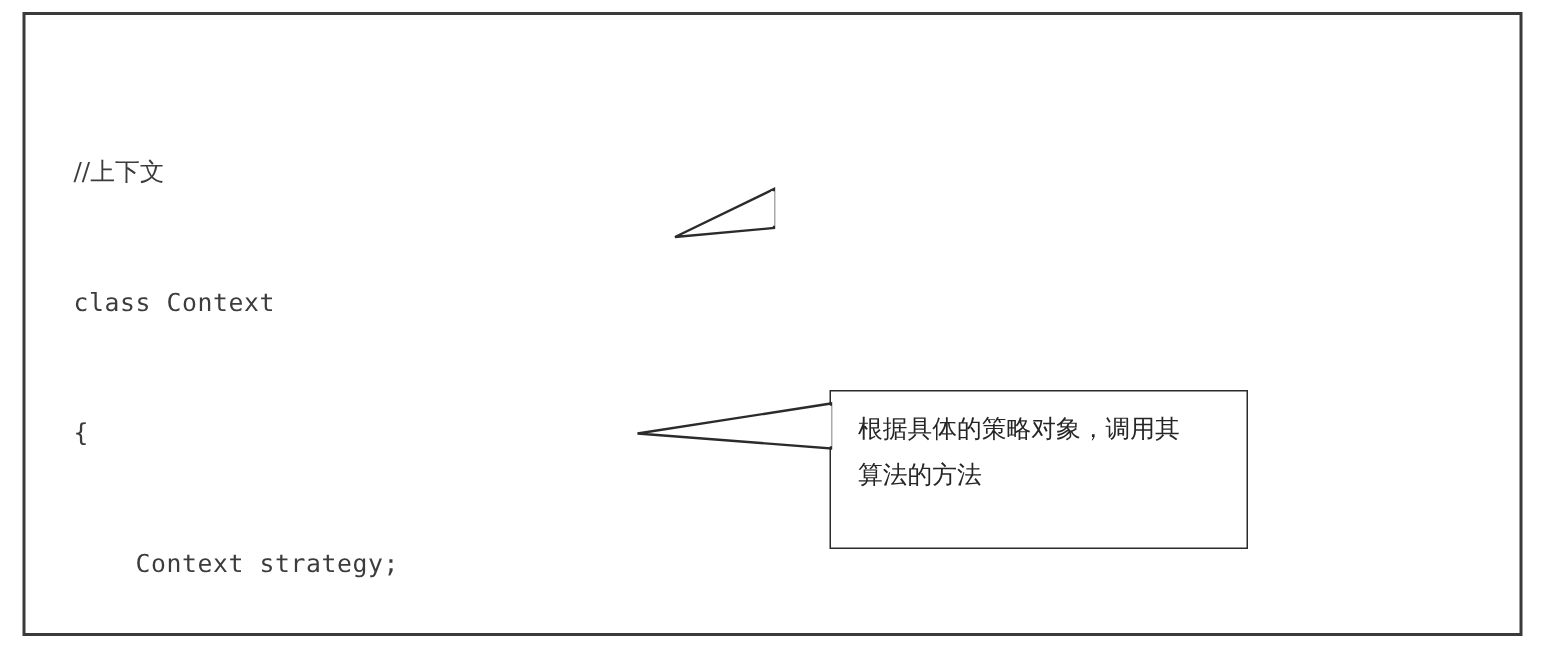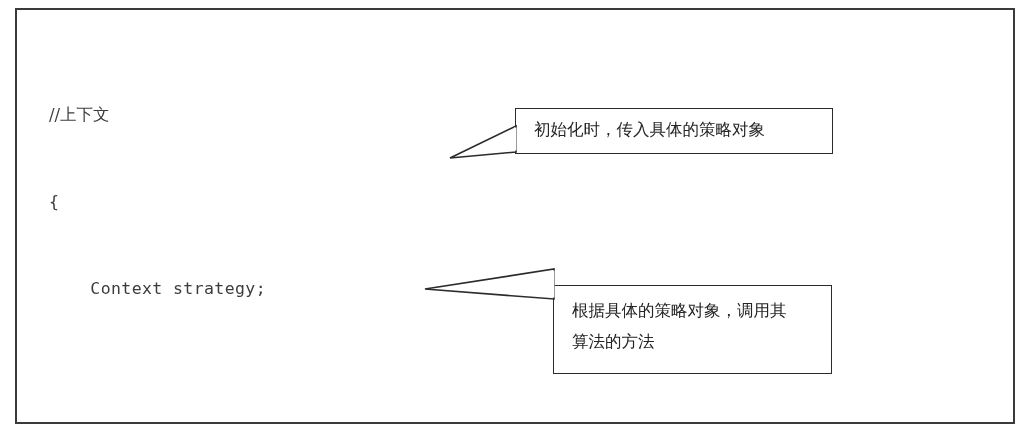--- a/index.html
+++ b/index.html
@@ -83,22 +83,21 @@
     height: 46px;
   }
   #callout-1 .callout-inner {
     padding-top: 5px;
   }
 
   #callout-2 {
     left: 553px;
     top: 260px;
     width: 279px;
-    height: 89px;
-    margin-top: 25px;
+    height: 106px;
   }
   #callout-2 .callout-inner {
     padding-top: 9px;
   }
 
   
   #pointers {
     position: absolute;
     left: 0; top: 0;
     width: 1031px;
@@ -108,20 +107,21 @@
   }
 </style>
 </head>
 <body>
 
 <div id="figure-root">
 
   <div id="code-frame">
     <div id="code-block">
       <div class="code-line cjk">//上下文</div>
+      <div class="code-line">class Context</div>
       <div class="code-line">{</div>
       <div class="code-line">    Context strategy;</div>
       
       
       
       
       
       
       
       
@@ -133,22 +133,19 @@
   <svg id="pointers" viewBox="0 0 1031 434" width="1031" height="434">
 
     <polygon points="450,158 516,126 516,152" fill="#ffffff" stroke="#2b2b2b" stroke-width="1.6" stroke-linejoin="miter"></polygon>
 
     <line x1="515.2" y1="127.5" x2="515.2" y2="150.5" stroke="#ffffff" stroke-width="2.4"></line>
 
     <polygon points="425,289 554,269 554,299" fill="#ffffff" stroke="#2b2b2b" stroke-width="1.6" stroke-linejoin="miter"></polygon>
     <line x1="553.2" y1="270.5" x2="553.2" y2="297.5" stroke="#ffffff" stroke-width="2.4"></line>
   </svg>
 
-  <div class="callout" id="callout-1">
-    <div class="callout-inner">初始化时，传入具体的策略对象</div>
-  </div>
 
   <div class="callout" id="callout-2">
     <div class="callout-inner">根据具体的策略对象，调用其
 算法的方法</div>
   </div>
 
 </div>
 
 </body></html>

